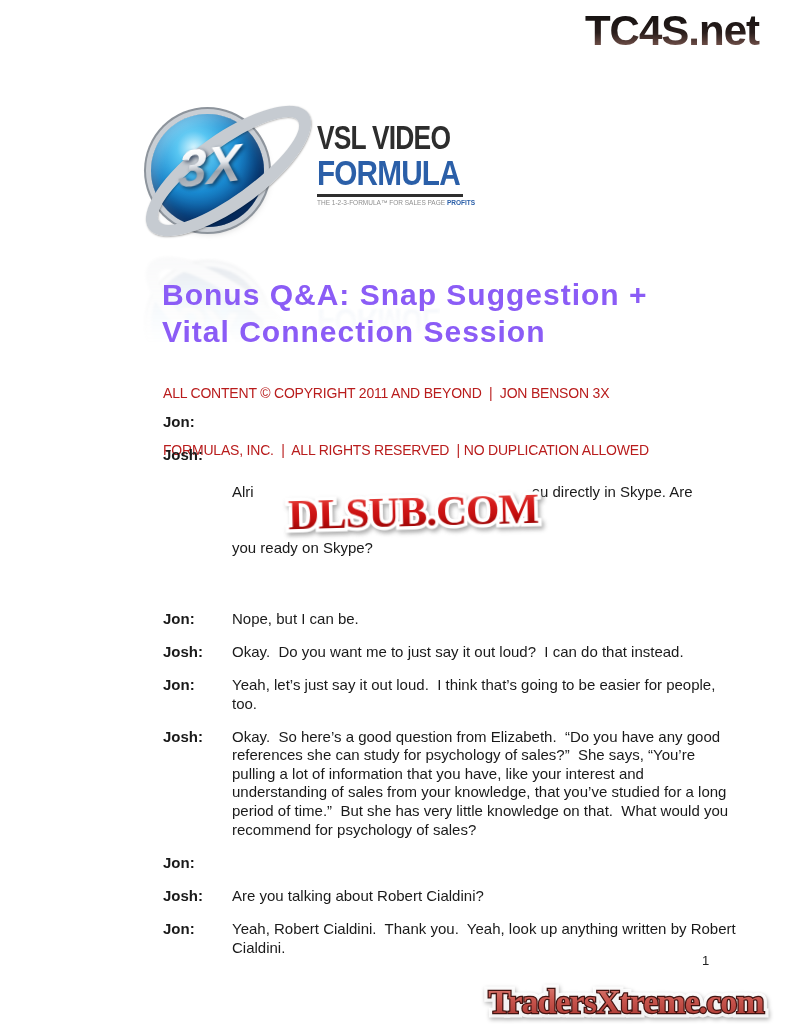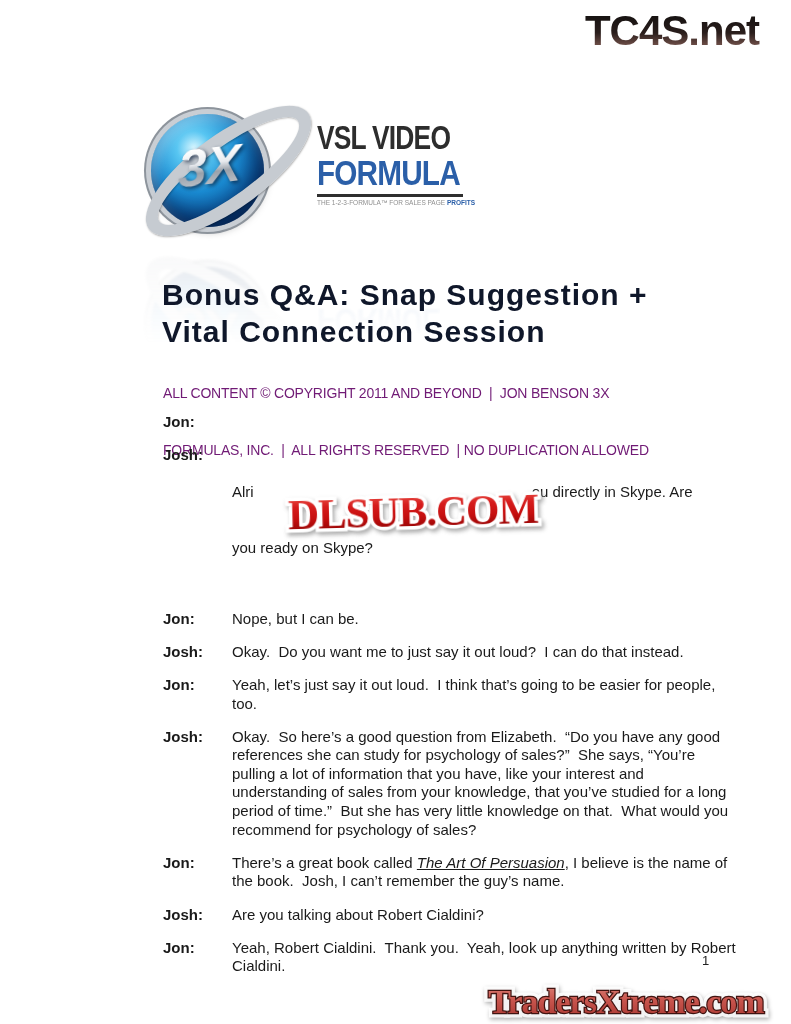--- a/index.html
+++ b/index.html
@@ -48,25 +48,25 @@
   .logo-mirror{
     position:absolute;left:0;top:152px;width:300px;height:150px;
     transform:scaleY(-1);opacity:.13;filter:blur(1px);
     -webkit-mask-image:linear-gradient(to bottom, transparent 35%, rgba(0,0,0,.85) 100%);
     mask-image:linear-gradient(to bottom, transparent 35%, rgba(0,0,0,.85) 100%);
   }
 
   
   .doc-title{
     position:absolute;left:162px;top:276px;width:600px;
-    font-weight:bold;font-size:30px;line-height:37px;letter-spacing:1px;color:#0f172a;
+    font-weight:bold;font-size:30px;line-height:37px;letter-spacing:1px;color:#8b5cf6;
   }
   .doc-copyright{
     position:absolute;left:163px;top:347px;width:600px;
-    font-size:14px;line-height:18.7px;letter-spacing:-0.2px;color:#701a75;white-space:pre;
+    font-size:14px;line-height:18.7px;letter-spacing:-0.2px;color:#b91c1c;white-space:pre;
   }
 
   
   .transcript{position:absolute;left:163px;top:413px;width:600px;font-size:15px;line-height:18.6px;}
   .para{display:flex;margin-bottom:14.6px;}
   .speaker{width:69px;flex-shrink:0;font-weight:bold;}
   .ptext{width:509px;white-space:pre-wrap;}
   .nowrap-line{white-space:nowrap;}
   .gap{display:inline-block;width:278px;}
   .booktitle{font-style:italic;text-decoration:underline;}
@@ -166,21 +166,20 @@
       <div class="ptext">Yeah, let’s just say it out loud.  I think that’s going to be easier for people, too.</div>
     </div>
 
     <div class="para">
       <div class="speaker">Josh:</div>
       <div class="ptext">Okay.  So here’s a good question from Elizabeth.  “Do you have any good references she can study for psychology of sales?”  She says, “You’re pulling a lot of information that you have, like your interest and understanding of sales from your knowledge, that you’ve studied for a long period of time.”  But she has very little knowledge on that.  What would you recommend for psychology of sales?</div>
     </div>
 
     <div class="para">
       <div class="speaker">Jon:</div>
-      <div class="ptext"><span>There’s a great book called </span><span class="booktitle">The Art Of Persuasion</span><span>, I believe is the name of the book.  Josh, I can’t remember the guy’s name.</span></div>
     </div>
 
     <div class="para">
       <div class="speaker">Josh:</div>
       <div class="ptext">Are you talking about Robert Cialdini?</div>
     </div>
 
     <div class="para">
       <div class="speaker">Jon:</div>
       <div class="ptext">Yeah, Robert Cialdini.  Thank you.  Yeah, look up anything written by Robert Cialdini.</div>

